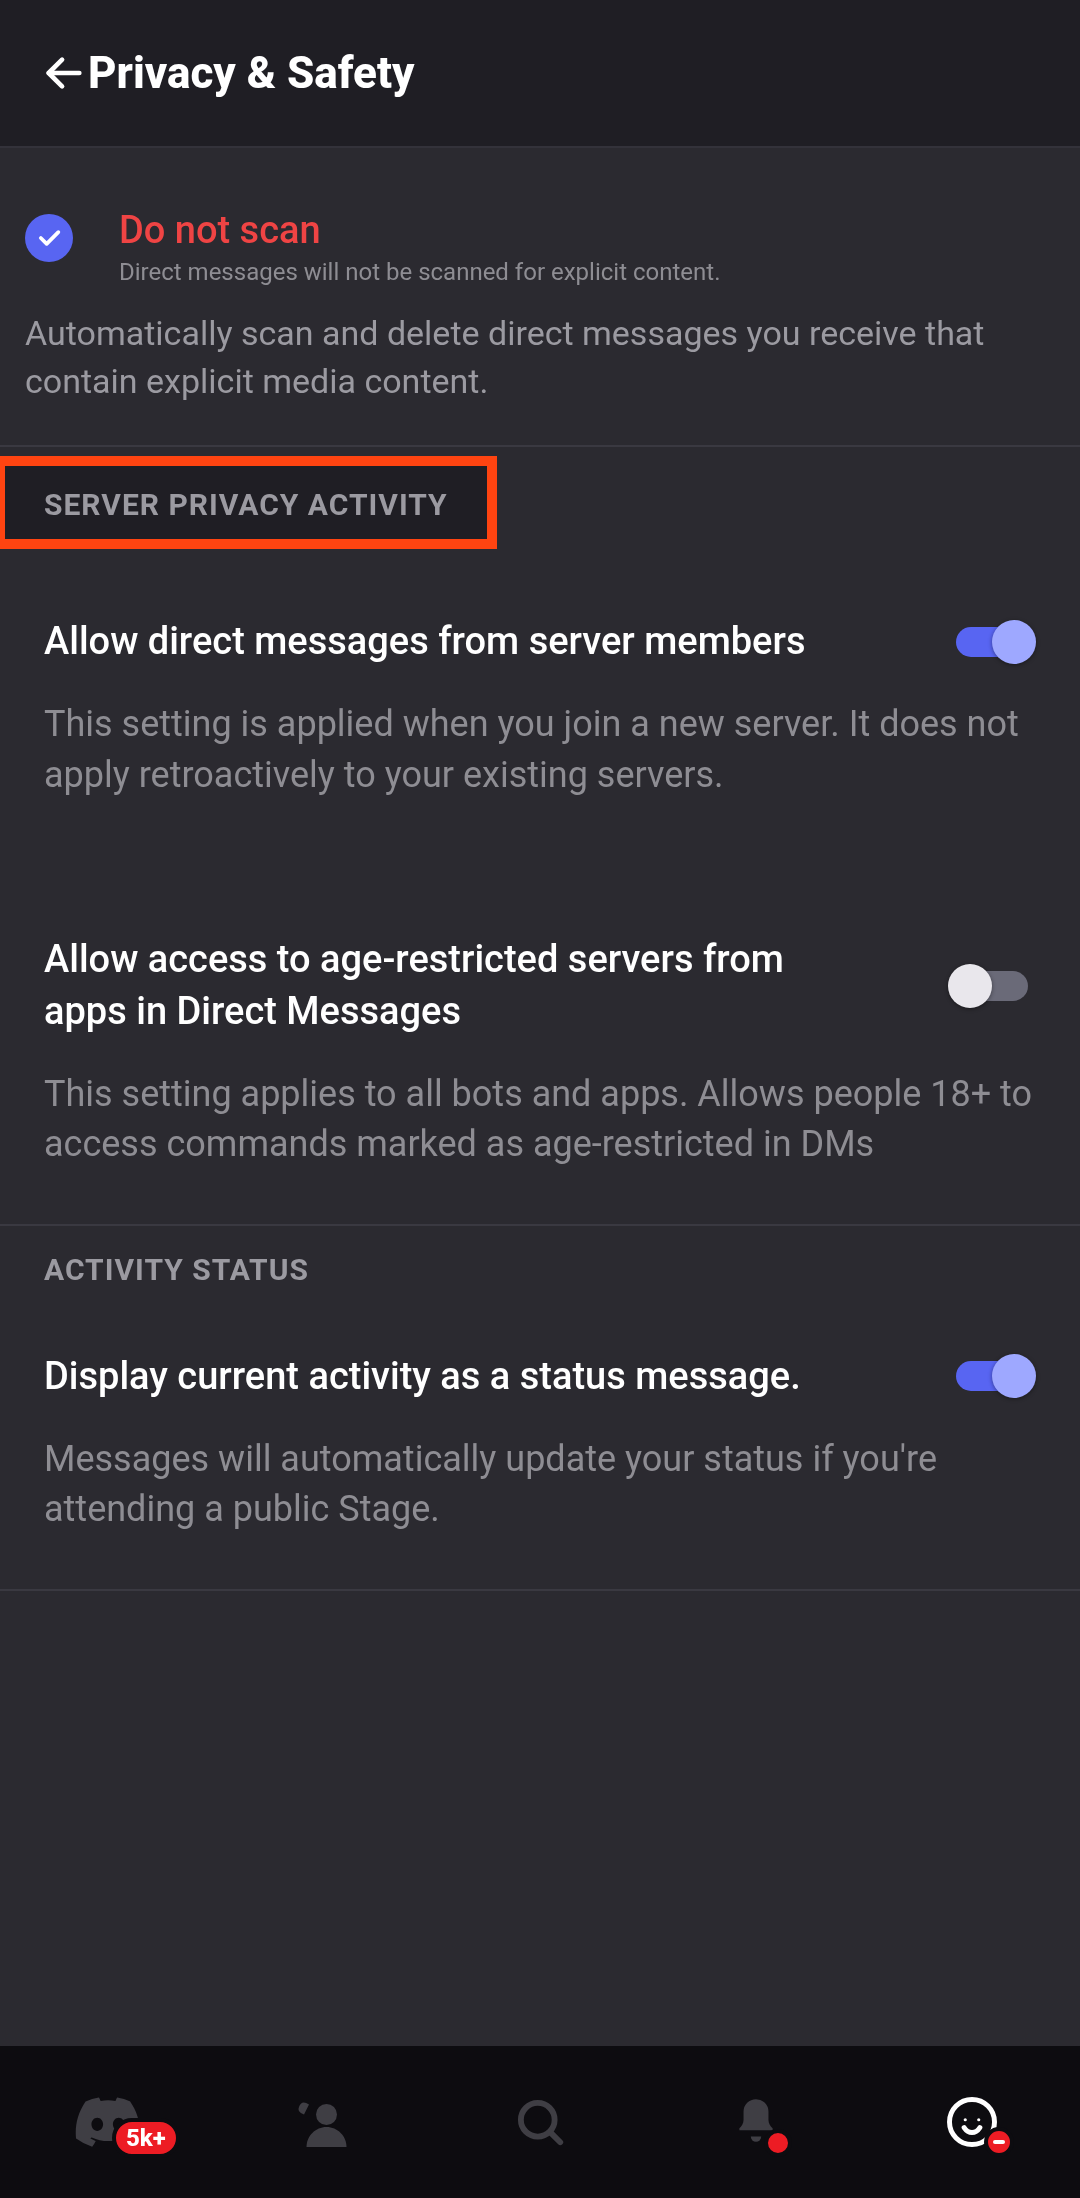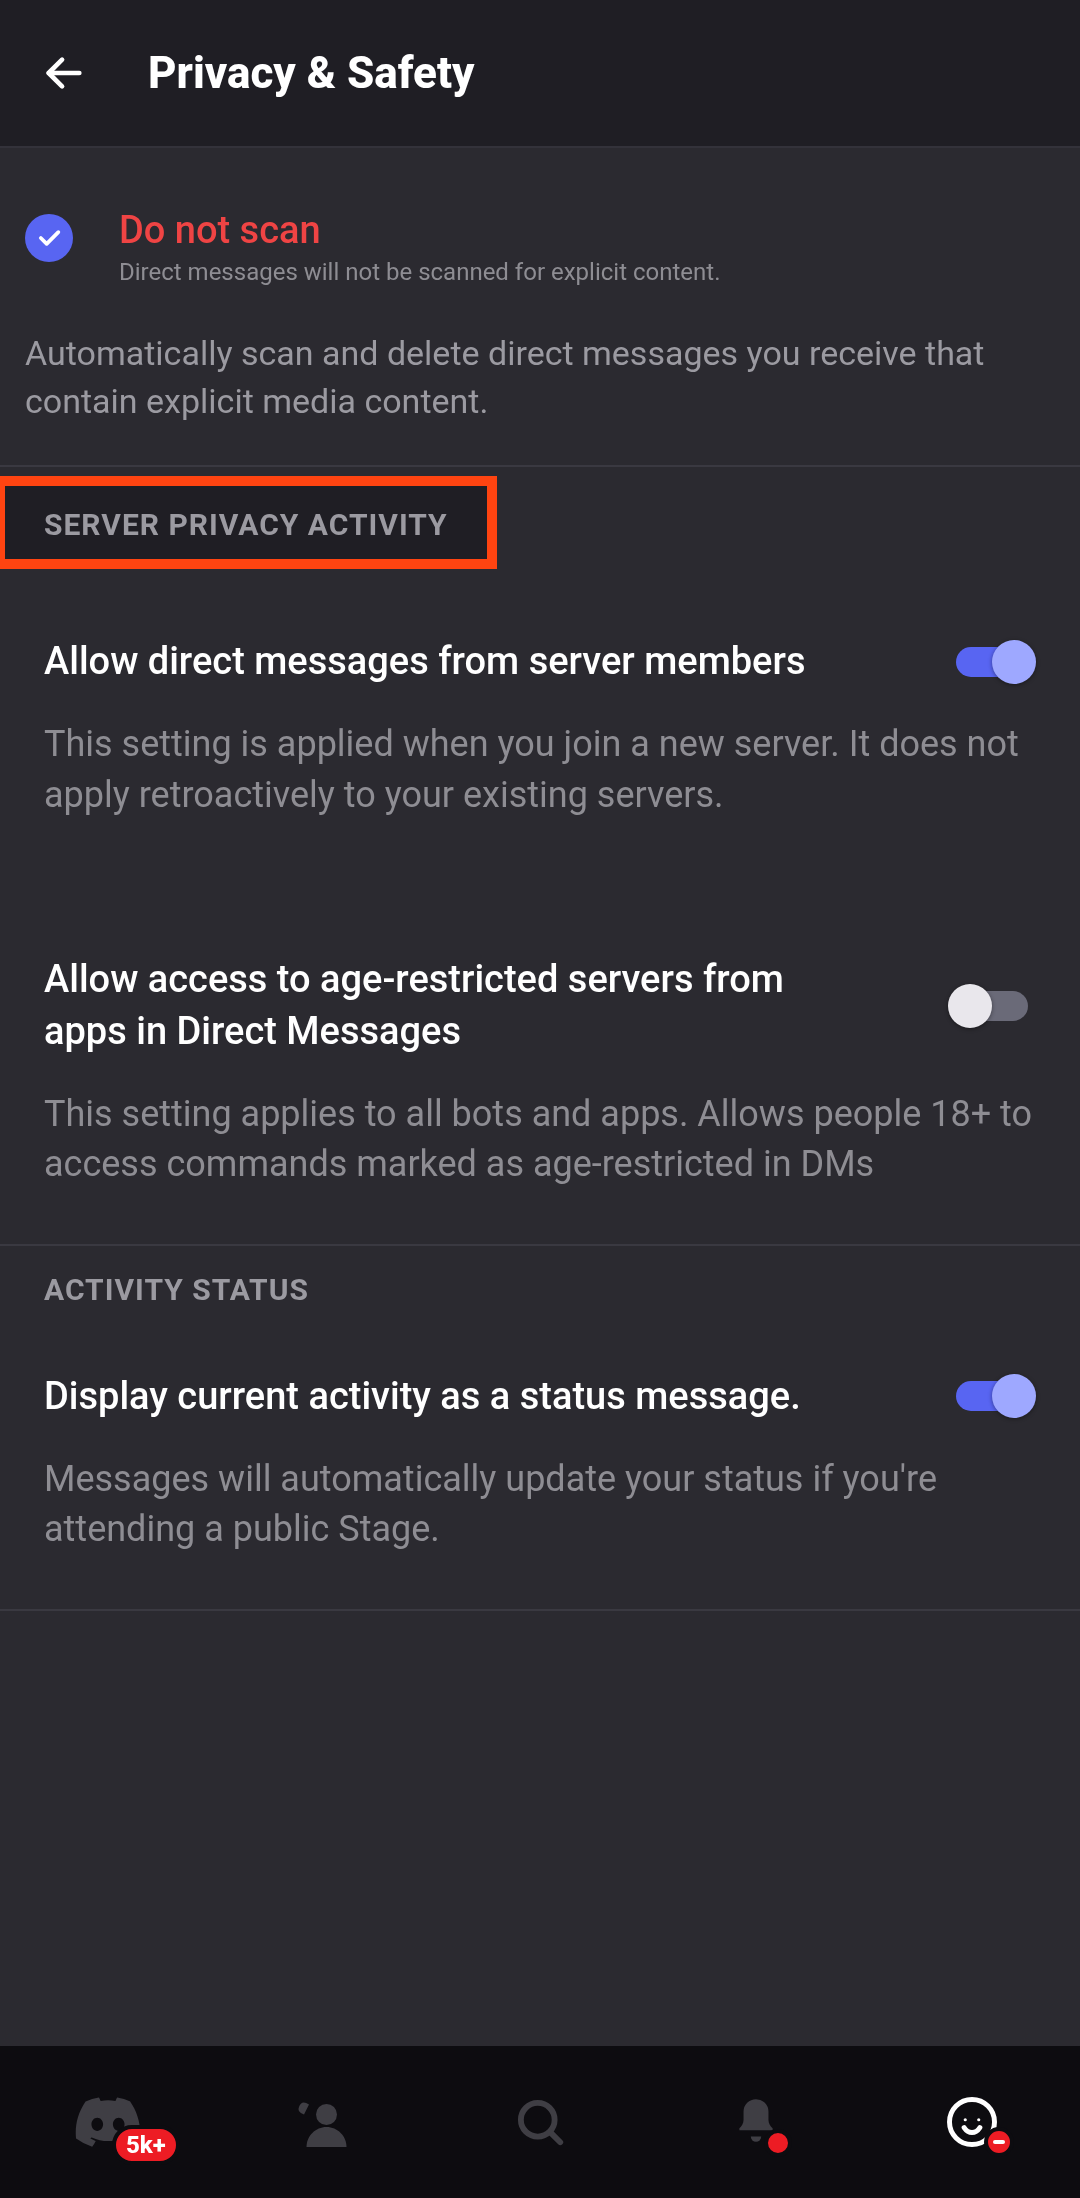--- a/index.html
+++ b/index.html
@@ -1,32 +1,32 @@
 <!DOCTYPE html>
 <html><head>
   <meta charset="utf-8">
   <style>
     * { box-sizing: border-box; margin: 0; padding: 0; -webkit-font-smoothing: antialiased; }
     html, body { width: 1080px; height: 2198px; background: #0d0c10; font-family: -apple-system, "Segoe UI", Roboto, Helvetica, Arial, sans-serif; color: #e9e7ec; overflow: hidden; }
     .screen { width: 1080px; height: 2198px; display: flex; flex-direction: column; background: #0d0c10; }
 
-    .header { height: 148px; background: #1f1e24; display: flex; align-items: center; padding: 0 40px; gap: 60px; border-bottom: 2px solid #33323a; }
+    .header { height: 148px; background: #1f1e24; display: flex; align-items: center; padding: 0 40px; border-bottom: 2px solid #33323a; }
     .back-icon { width: 48px; height: 48px; display: flex; align-items: center; justify-content: center; }
     .header-title { font-size: 44px; font-weight: 800; color: #ffffff; }
 
     .content { flex: 1; background: #2b2a30; overflow: hidden; }
 
     .top-block { padding: 60px 44px 40px 25px; }
     .radio-row { display: flex; align-items: flex-start; gap: 46px; }
     .radio-badge { width: 48px; height: 48px; border-radius: 50%; background: #5865f2; display: flex; align-items: center; justify-content: center; margin-top: 6px; }
     .radio-badge svg { display: block; }
     .radio-text { flex: 1; }
     .radio-title { font-size: 38px; color: #ef4444; font-weight: 500; }
     .radio-sub { font-size: 24px; color: #8e8d93; margin-top: 6px; }
-    .section-desc { font-size: 34px; color: #9b9aa1; margin-top: 44px; line-height: 1.4; }
+    .section-desc { font-size: 34px; color: #9b9aa1; margin-top: 24px; line-height: 1.4; }
 
     .section-divider { height: 2px; background: #3a3941; }
 
     .section-header { padding: 26px 44px 22px 44px; font-size: 30px; letter-spacing: 1px; color: #9b9aa1; font-weight: 700; }
     .section-header.hl { background: #1f1e24; outline: 10px solid #ff4411; outline-offset: -5px; display: inline-block; }
     .hl-wrap { padding: 14px 0 30px 0; }
 
     .setting-row { padding: 42px 44px 10px 44px; display: flex; align-items: center; justify-content: space-between; gap: 60px; }
     .setting-row .title { font-size: 38px; color: #ffffff; font-weight: 500; line-height: 1.35; flex: 0 1 780px; }
     .setting-row.small-gap { padding-top: 80px; }
@@ -34,21 +34,21 @@
 
     .toggle { width: 88px; height: 48px; position: relative; flex: 0 0 88px; }
     .toggle .track { position: absolute; width: 72px; height: 30px; background: #6a6a78; border-radius: 30px; top: 9px; left: 8px; }
     .toggle.on .track { background: #5865f2; }
     .toggle .thumb { position: absolute; width: 44px; height: 44px; background: #e9e7ec; border-radius: 50%; top: 2px; left: 0; box-shadow: 0 1px 4px rgba(0,0,0,0.4); }
     .toggle.on .thumb { left: 44px; background: #9ea8ff; }
 
     .navbar { height: 152px; background: #0d0c10; display: flex; align-items: center; justify-content: space-around; }
     .nav-item { position: relative; width: 100px; height: 90px; display: flex; align-items: center; justify-content: center; }
     .nav-icon svg { display: block; }
-    .badge-pill { position: absolute; bottom: 2px; left: 54px; background: #ed1c24; color: #fff; font-size: 24px; font-weight: 800; padding: 2px 10px; border-radius: 20px; border: 4px solid #0d0c10; }
+    .badge-pill { position: absolute; bottom: 9px; left: 54px; background: #ed1c24; color: #fff; font-size: 24px; font-weight: 800; padding: 2px 10px; border-radius: 20px; border: 4px solid #0d0c10; }
     .badge-dot { position: absolute; bottom: 10px; right: 14px; width: 28px; height: 28px; background: #ed1c24; border-radius: 50%; border: 4px solid #0d0c10; }
     .badge-minus { position: absolute; bottom: 10px; right: 8px; width: 30px; height: 30px; background: #ed1c24; border-radius: 50%; border: 4px solid #0d0c10; display:flex; align-items:center; justify-content:center; }
     .badge-minus::after { content: ""; width: 12px; height: 4px; background: #fff; border-radius: 2px; }
   </style>
 </head>
 <body>
 
 <div class="screen">
 
   <div class="header">

